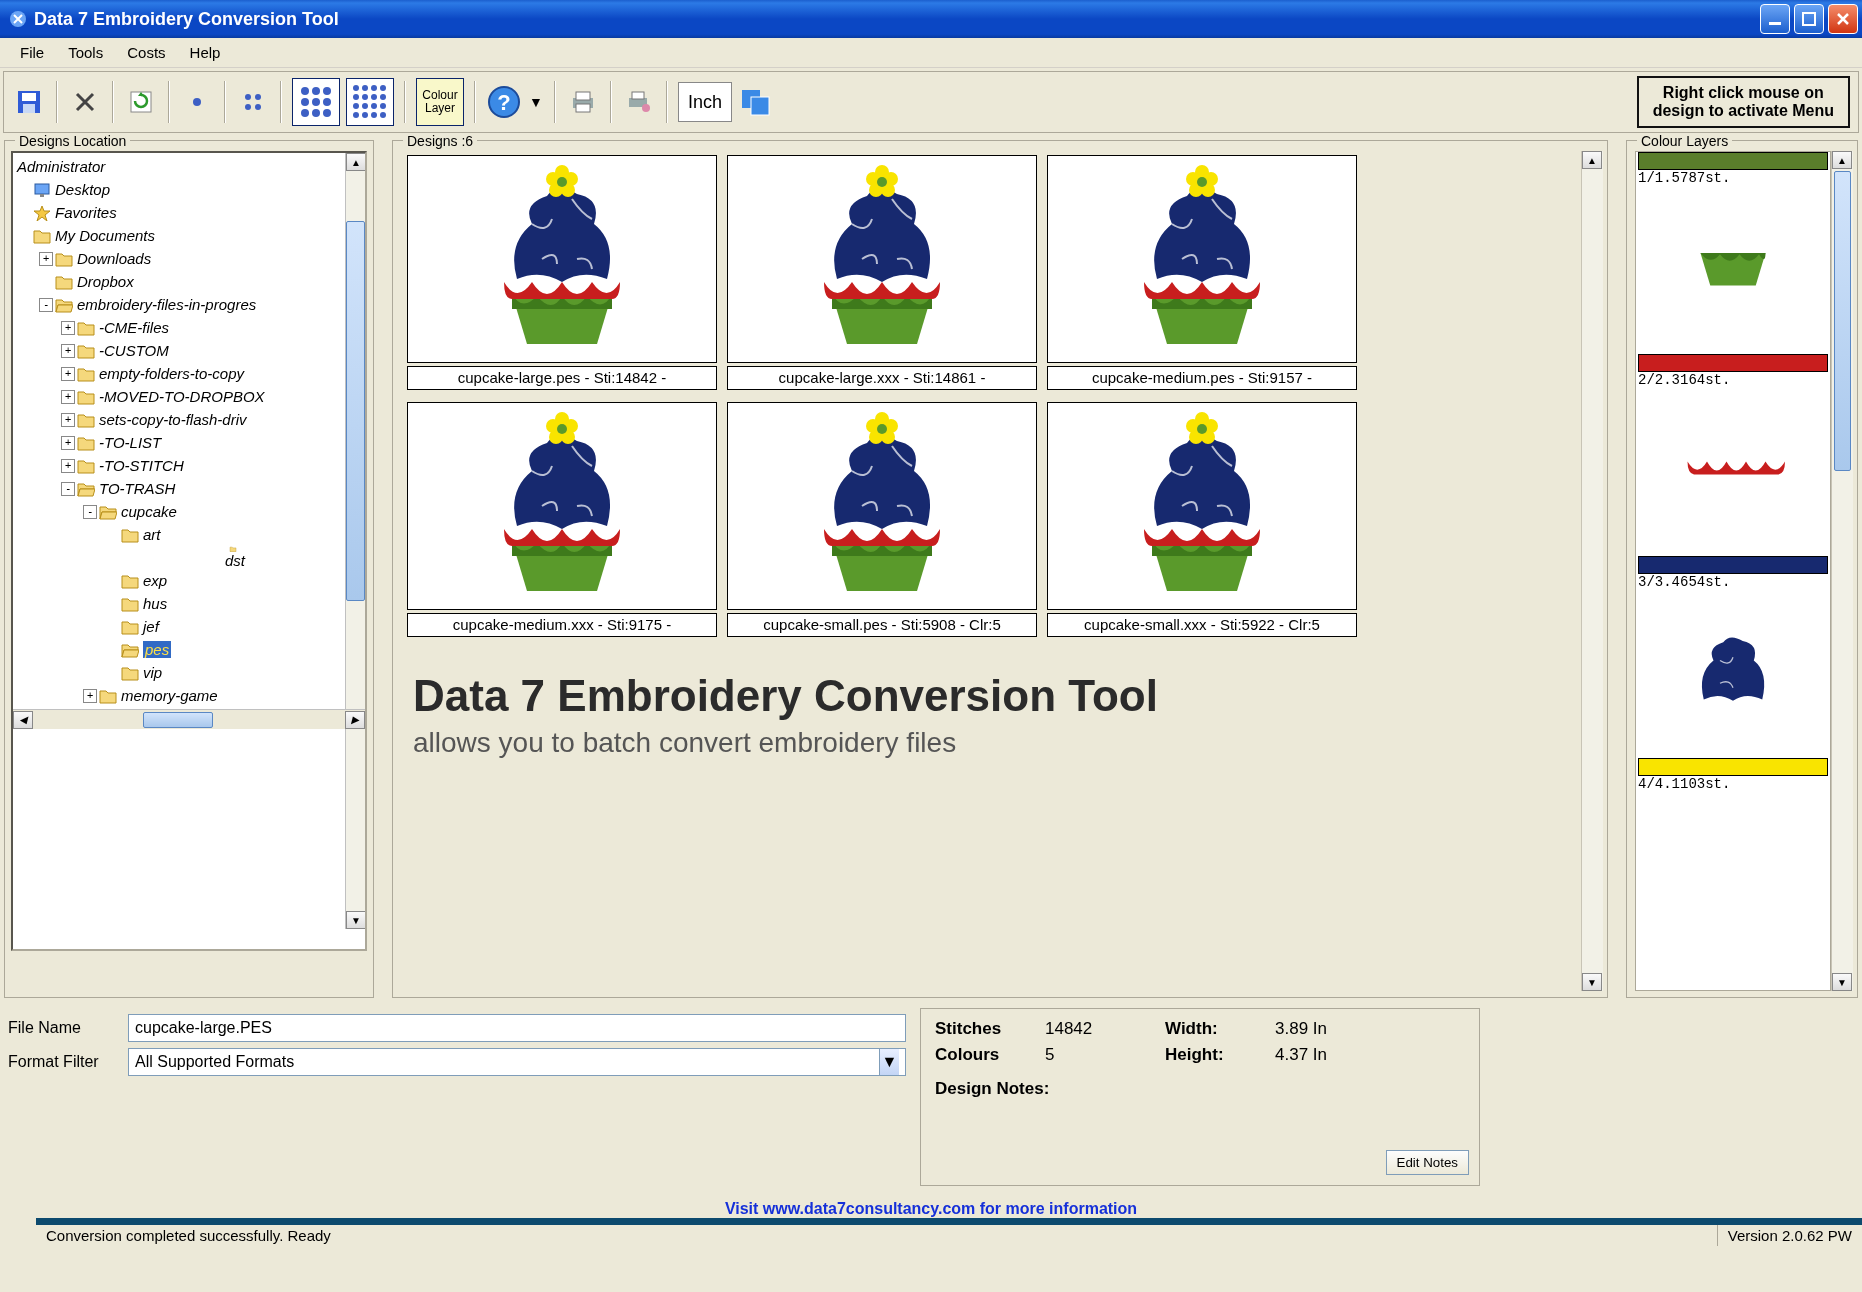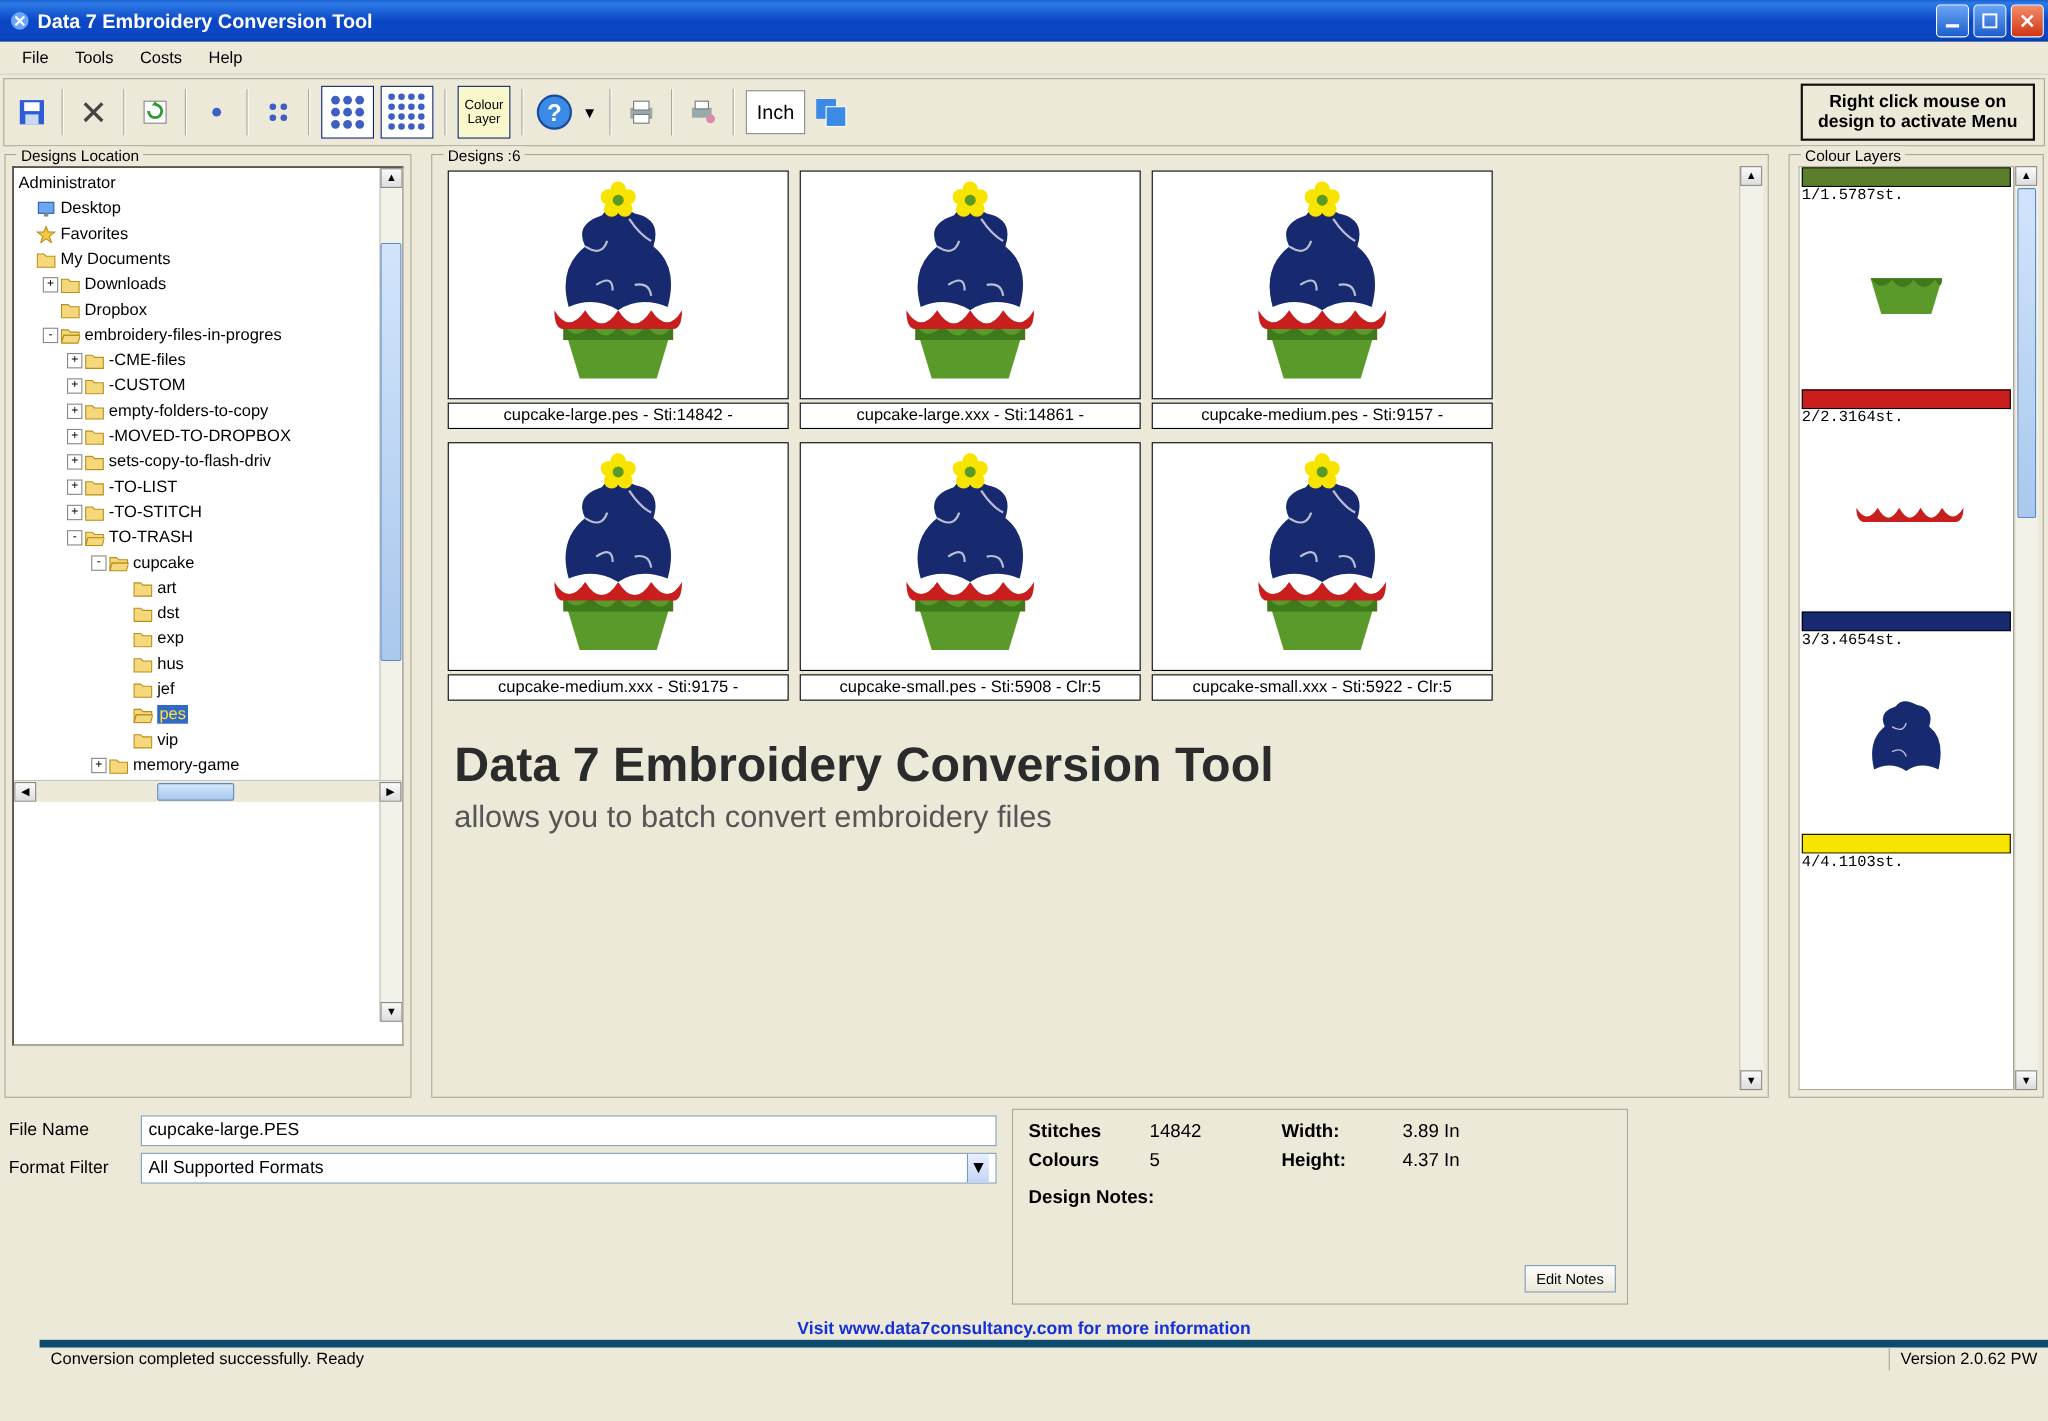--- a/index.html
+++ b/index.html
@@ -93,20 +93,21 @@
   font-size: 14px;
 }
 .left-panel { width: 370px; padding: 10px 6px 6px 6px; }
 .tree {
   background: #fff;
   border: 2px inset #ACA899;
   height: 800px;
   overflow: auto;
   font-size: 15px;
   position: relative;
+  font-style: italic;
 }
 .tree-inner { padding: 2px 0 2px 4px; }
 .tree-item {
   display: flex; align-items: center;
   height: 23px;
   white-space: nowrap;
   cursor: pointer;
 }
 .tree-item .exp {
   width: 14px; height: 14px;
@@ -517,21 +518,21 @@
             </svg>
 <span class="lbl">cupcake</span>
           </div>
           <div class="tree-item" style="padding-left: 88px;">
             <span class="noexp"></span>
 <svg class="icon folder-icon" viewBox="0 0 18 16">
               <path d="M1 3 L7 3 L9 5 L17 5 L17 15 L1 15 Z"></path>
             </svg>
 <span class="lbl">art</span>
           </div>
-          <div class="tree-item" style="padding-left: 88px;">
+          <div class="tree-item" style="padding-left: 88px; flex-direction: column;">
             <span class="noexp"></span>
 <svg class="icon folder-icon" viewBox="0 0 18 16">
               <path d="M1 3 L7 3 L9 5 L17 5 L17 15 L1 15 Z"></path>
             </svg>
 <span class="lbl">dst</span>
           </div>
           <div class="tree-item" style="padding-left: 88px;">
             <span class="noexp"></span>
 <svg class="icon folder-icon" viewBox="0 0 18 16">
               <path d="M1 3 L7 3 L9 5 L17 5 L17 15 L1 15 Z"></path>

